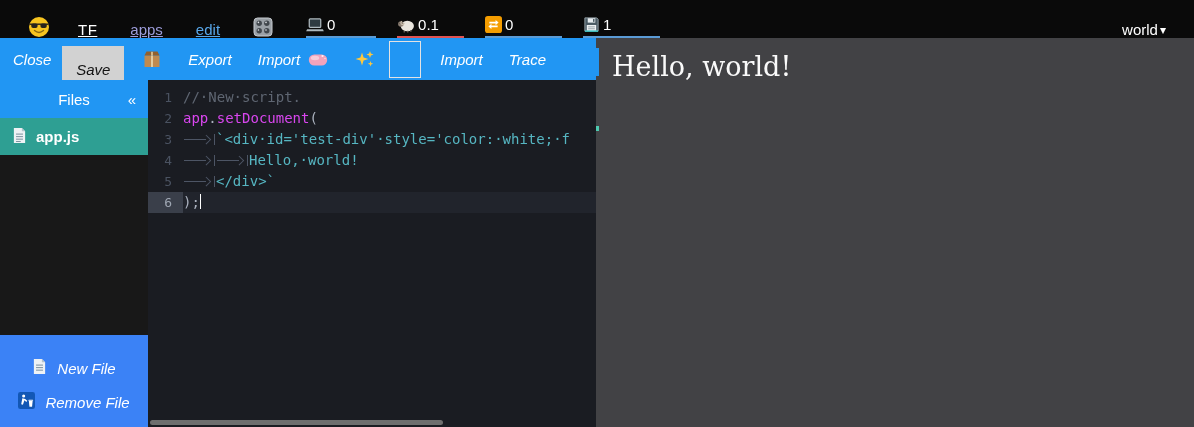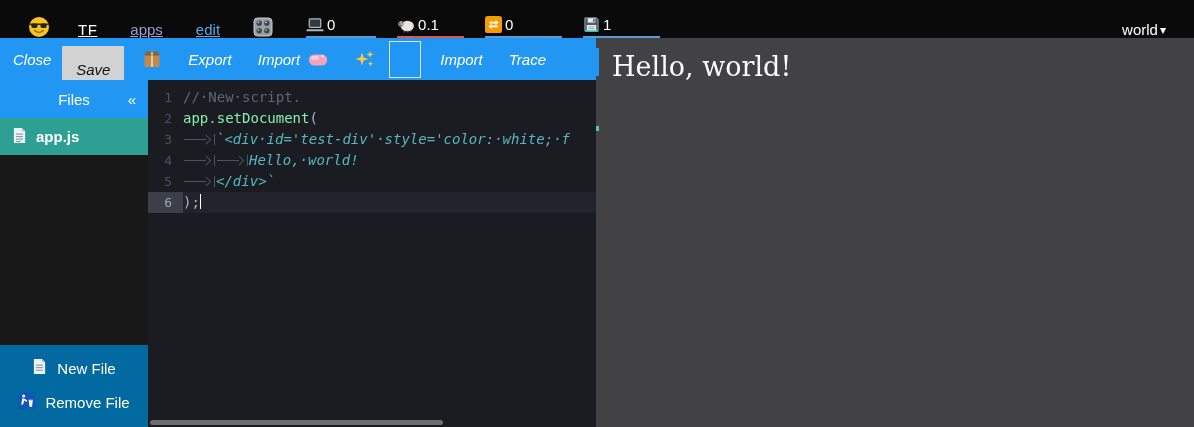--- a/index.html
+++ b/index.html
@@ -42,36 +42,36 @@
   .icon-btn { display:flex; align-items:center; cursor:pointer; }
   
   .workspace { flex:1; display:flex; min-height:0; }
   .sidebar { width:148px; flex:none; display:flex; flex-direction:column; background:#181818; }
   .files-header { height:38px; flex:none; background:#2196f3; color:#fff; font-size:15px;
                   display:flex; align-items:center; justify-content:center; position:relative; }
   .collapse { position:absolute; right:12px; top:50%; transform:translateY(-50%); font-size:15px; cursor:pointer; }
   .file-item { height:37px; flex:none; background:#2e9f93; color:#fff; font-weight:bold; font-size:15px;
                display:flex; align-items:center; padding-left:12px; gap:9px; cursor:pointer; }
   .sidebar-spacer { flex:1; }
-  .sidebar-actions { flex:none; background:#0369a1; padding:6px 0 8px 0; }
+  .sidebar-actions { flex:none; background:#3b82f6; padding:16px 0 8px 0;font-style:italic; }
   .action { height:34px; display:flex; align-items:center; justify-content:center; gap:10px;
             color:#fff; font-size:15px; cursor:pointer; }
   
   .editor { width:448px; flex:none; background:#1a1c22; position:relative;
             font-family:"DejaVu Sans Mono", monospace; font-size:14px; overflow:hidden; }
   .code { padding-top:7px; }
   .code-line { display:flex; height:21px; line-height:21px; }
   .code-line.active { background:#21242c; }
   .gutter { width:35px; flex:none; text-align:right; padding-right:11px; color:#4a5261; font-size:13px; }
   .code-line.active .gutter { background:#3a3f4a; color:#9fa7b3; }
   .code-content { white-space:pre; flex:1; }
   .tok-comment { color:#5f6672; }
-  .tok-variable { color:#86efac; }
+  .tok-variable { color:#d946ef; }
   .tok-plain { color:#abb2bf; }
-  .tok-string { color:#56b6c2;font-style:italic; }
+  .tok-string { color:#56b6c2; }
   .ws-tab { position:relative; display:inline-block; width:32px; height:11px;
             border-right:1px solid #4d5565; margin-right:1px; vertical-align:-1px; }
   .ws-tab::before { content:""; position:absolute; left:1px; right:8px; top:5px; border-top:1px solid #4d5565; }
   .ws-tab::after { content:""; position:absolute; right:5px; top:2.4px; width:5.5px; height:5.5px;
                    border-top:1px solid #4d5565; border-right:1px solid #4d5565; transform:rotate(45deg); }
   .caret { display:inline-block; width:1.5px; height:15px; background:#fff; vertical-align:-2px; }
   .hscroll { position:absolute; left:0; right:0; bottom:0; height:9px; }
   .hscroll-thumb { position:absolute; left:2px; bottom:2px; width:293px; height:5px;
                    background:#6e6e6e; border-radius:3px; cursor:pointer; }
   

